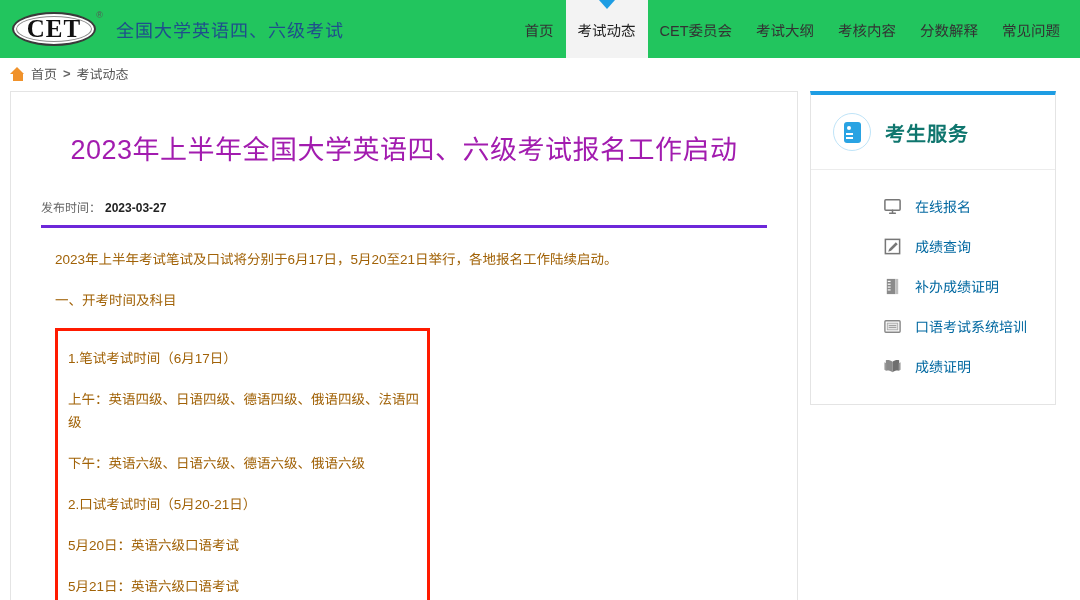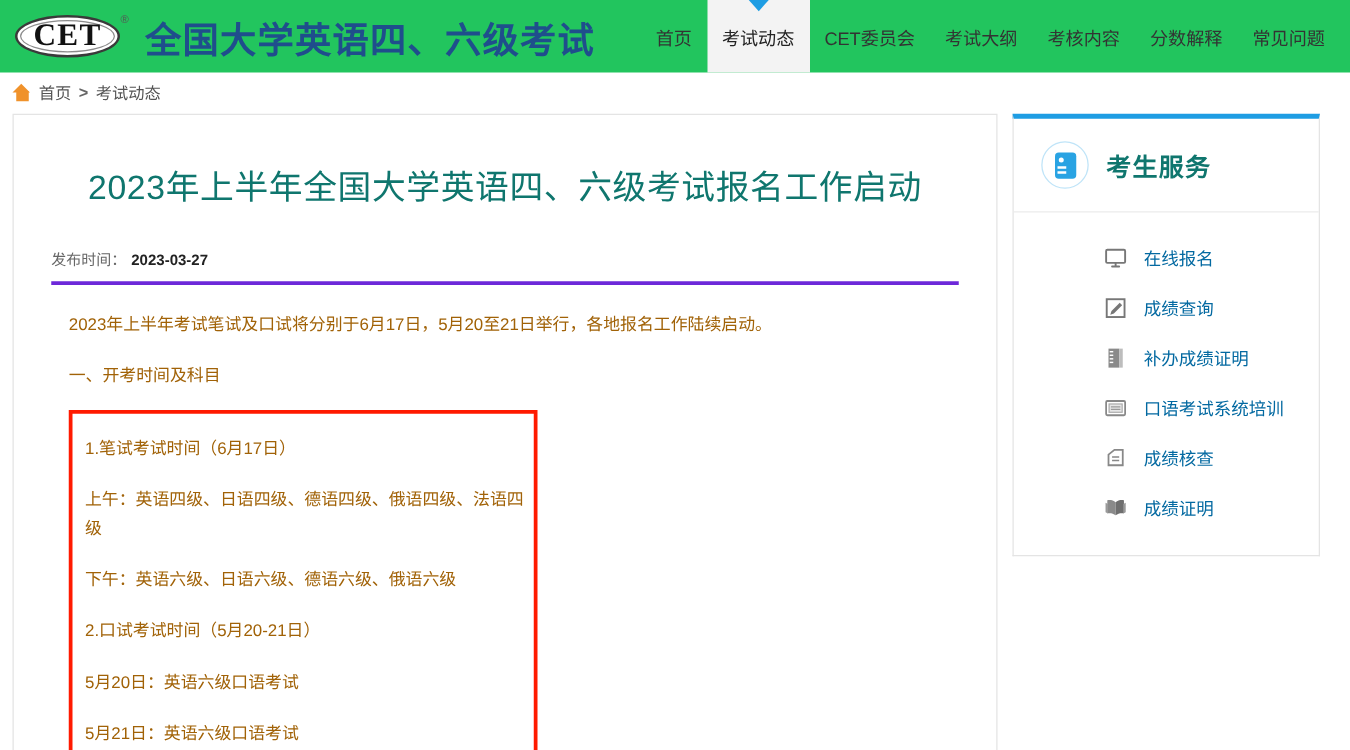--- a/index.html
+++ b/index.html
@@ -58,22 +58,22 @@
     color: #111;
     line-height: 30px;
   }
   .cet-logo .reg {
     position: absolute;
     right: 1px; top: 1px;
     font-size: 9px;
     color: #555;
   }
   .brand-title {
-    font-size: 29px;
-    font-weight: 700;
+    font-size: 18px;
+    font-weight: 400;
     color: #1f4e8c;
     letter-spacing: 1px;
     white-space: nowrap;
     text-align: center;
   }
 
   .main-nav {
     position: absolute;
     right: 8px; top: 0;
     height: 58px;
@@ -143,21 +143,21 @@
     min-height: 492px;
     background: #ffffff;
     border: 1px solid #e4e4e4;
     padding: 26px 30px 0 30px;
   }
 
   .article-title {
     text-align: center;
     font-size: 27px;
     font-weight: 400;
-    color: #0f766e;
+    color: #a21caf;
     line-height: 1.35;
     margin: 14px 0 0 0;
     letter-spacing: 0.5px;
   }
   .article-meta {
     margin-top: 30px;
     padding-bottom: 10px;
     border-bottom: 3px solid #6d28d9;
     font-size: 12px;
     color: #666;
@@ -379,29 +379,20 @@
         <span class="si">
           <svg viewBox="0 0 20 20" fill="none" stroke="#888" stroke-width="1.5">
             <rect x="2" y="4" width="16" height="12" rx="1"></rect>
             <rect x="4.5" y="6.5" width="11" height="7" fill="#e6e6e6" stroke="#aaa" stroke-width="1"></rect>
             <path d="M6 9h8M6 11h8" stroke="#9a9a9a" stroke-width="1"></path>
           </svg>
         </span>
         <span>口语考试系统培训</span>
       </li>
 
-      <li>
-        <span class="si">
-          <svg viewBox="0 0 20 20" fill="none" stroke="#888" stroke-width="1.5">
-            <path d="M4 16V7l5-4h7v13z"></path>
-            <path d="M7 9h6M7 12h6" stroke-width="1.2"></path>
-          </svg>
-        </span>
-        <span>成绩核查</span>
-      </li>
 
       <li>
         <span class="si">
           <svg viewBox="0 0 20 20">
             <path d="M10 5c-2-1.6-4.4-2-7-1.6v11C5.6 14 8 14.4 10 16z" fill="#8a8a8a"></path>
             <path d="M10 5c2-1.6 4.4-2 7-1.6v11c-2.6-.4-5 0-7 1.6z" fill="#6f6f6f"></path>
             <path d="M1.5 5.5l2 1v8l-2-1zM18.5 5.5l-2 1v8l2-1z" fill="#9a9a9a"></path>
           </svg>
         </span>
         <span>成绩证明</span>

